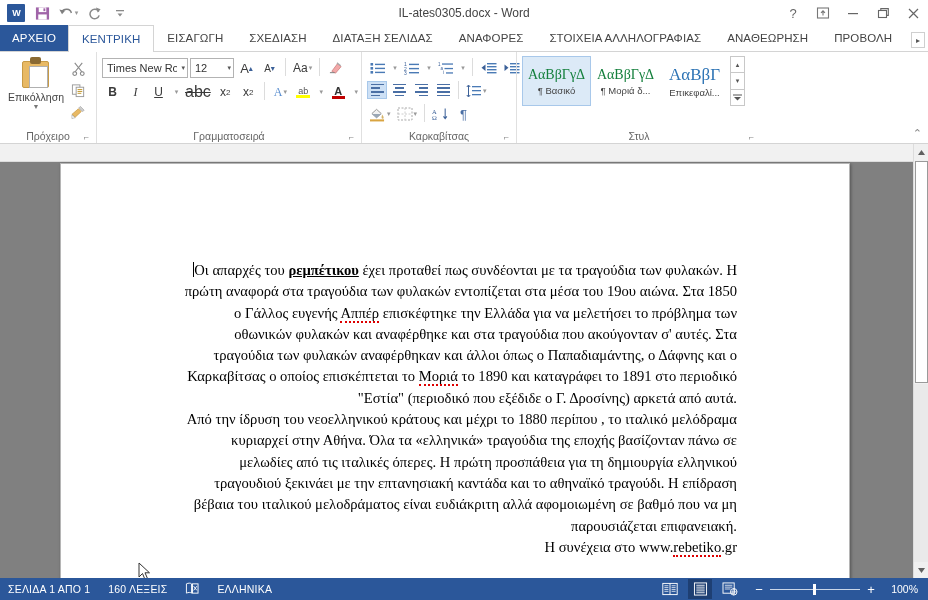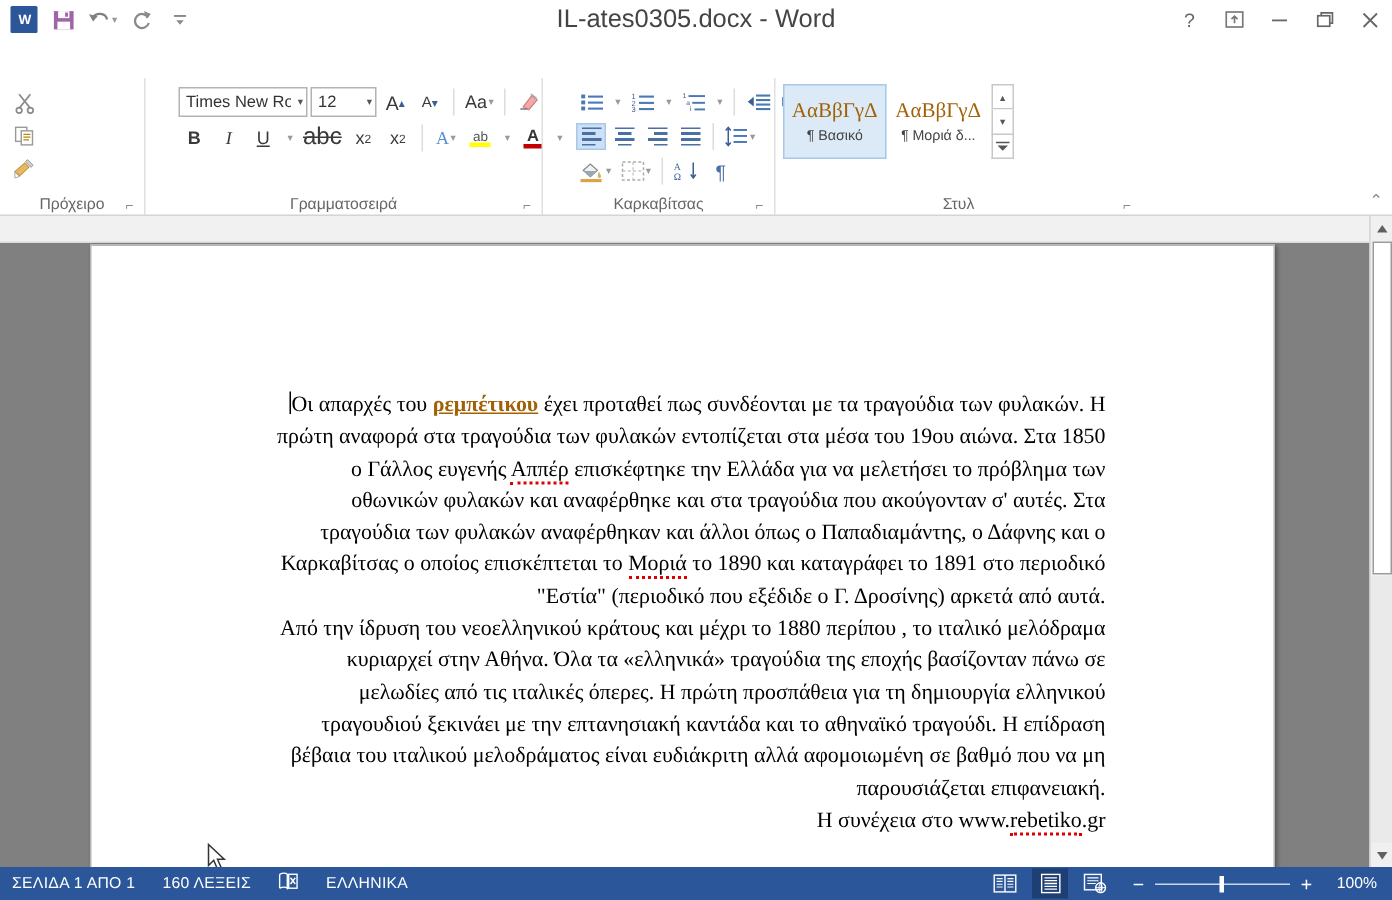--- a/index.html
+++ b/index.html
@@ -26,21 +26,21 @@
     width: 18px; height: 18px; background: #2b579a; border-radius: 1px;
     display: flex; align-items: center; justify-content: center;
     color: #fff; font-size: 9px; font-weight: bold; letter-spacing: -1px;
   }
   .wordlogo span { display:block; }
   .caret-sm { font-size: 7px; color:#999; margin-left:1px; }
 
   .title-center {
     position: absolute; left: 0; right: 0; top: 0; height: 26px;
     display: flex; align-items: center; justify-content: center;
-    font-size: 17px; color: #444; pointer-events: none;
+    font-size: 12px; color: #444; pointer-events: none;
   }
   .win-ctrls {
     position: absolute; right: 0; top: 0; height: 26px;
     display: flex; align-items: center; gap: 0px;
   }
   .win-btn {
     width: 30px; height: 26px; display:flex; align-items:center; justify-content:center;
     color:#666; font-size: 13px;
   }
   .win-btn.close { font-size: 15px; }
@@ -107,21 +107,21 @@
   .cb-body { position:absolute; left:3px; top:4px; width:27px; height:27px; background:#e8b964; border:1px solid #c79a45; border-radius:2px;}
   .cb-clip { position:absolute; left:11px; top:0px; width:11px; height:7px; background:#8a6a33; border-radius:2px;}
   .cb-page { position:absolute; left:10px; top:9px; width:19px; height:22px; background:#fff; border:1px solid #b0b0b0;}
   .paste-label { font-size: 10.5px; color:#444; margin-top: 2px; }
   .paste-caret { font-size: 7px; color:#777; line-height: 7px; }
   .clip-small-col { display:flex; flex-direction:column; gap:2px; padding-top:3px; }
   .clip-small { width:22px; height:20px; display:flex; align-items:center; justify-content:center; font-size:12px; color:#777;}
 
   
   .fontgrp-rows { display:flex; flex-direction:column; gap:4px; padding-top:3px; }
-  .frow { display:flex; align-items:center; gap:2px;margin-left:17px; }
+  .frow { display:flex; gap:2px; }
   .combo {
     height: 20px; border: 1px solid #b3b3b3; background:#fff;
     display:flex; align-items:center; padding: 0 2px 0 4px;
     font-size: 11px; color:#333;
   }
   .combo .cval { white-space: nowrap; overflow:hidden; }
   .combo .carr { margin-left:auto; font-size:7px; color:#555; padding-left:4px;}
   .fontname { width: 86px; }
   .fontsize { width: 44px; }
   .ibtn {
@@ -148,21 +148,21 @@
 
   
   .stylesgrp { padding-top:4px; }
   .style-gallery { display:flex; align-items:stretch; }
   .style-card {
     width: 69px; height: 50px; border: 1px solid transparent;
     display:flex; flex-direction:column; align-items:center; justify-content:center;
     gap: 2px;
   }
   .style-card.sel { border:1px solid #a8c8ea; background:#dceaf7; }
-  .style-prev { font-family:"Liberation Serif", serif; font-size:14px; color:#a16207; white-space:nowrap; overflow:hidden; }
+  .style-prev { font-family:"Liberation Serif", serif; font-size:14px; color:#15803d; white-space:nowrap; overflow:hidden; }
   .style-prev.blue { color:#2e74b5; font-size:17px; }
   .style-name { font-size:9.5px; color:#444; white-space:nowrap; overflow:hidden; max-width:68px;}
   .style-scroll { display:flex; flex-direction:column; width:15px; margin-left:1px; }
   .ss-btn { flex:1; border:1px solid #c8c8c8; background:#fff; display:flex; align-items:center; justify-content:center; font-size:7px; color:#555; }
   .ss-btn + .ss-btn { border-top:none; }
 
   
   .editgrp-body { display:flex; flex-direction:column; align-items:center; padding-top:4px; width:72px;}
   .edit-ico-box { width:26px; height:24px; border:1px solid #c6c6c6; display:flex; align-items:center; justify-content:center; font-size:13px; color:#555;}
   .edit-label { font-size:10.5px; color:#444; margin-top:3px; }
@@ -188,21 +188,21 @@
     font-family: "Liberation Serif", serif;
     font-size: 14.6px; line-height: 21.3px; color: #000;
     text-align: justify;
   }
   .doc-text p { margin:0;text-align:right; }
   .caret-line {
     display:inline-block; width:1px; height:15px; background:#000;
     vertical-align:-2px; margin-right:0px;
   }
   .lnk-bold {
-    font-weight: bold; color:#a16207; text-decoration: underline;
+    font-weight: bold; color:#000000; text-decoration: underline;
   }
   .sp-err { border-bottom: 2px dotted #d00; padding-bottom:0px; }
   .sig-line { text-align:left; margin-top: 21px; padding-left: 270px; white-space:nowrap;}
 
   .mouse-cursor {
     position:absolute; left:138px; top:418px; width:14px; height:20px;
     pointer-events:none;
   }
 
   
@@ -299,25 +299,46 @@
         </svg>
       </div>
       <div class="win-btn close">
         <svg width="13" height="13" viewBox="0 0 13 13">
           <path d="M2 2 L11 11 M11 2 L2 11" stroke="#666" stroke-width="1.2"></path>
         </svg>
       </div>
     </div>
   </div>
 
+  <div class="tabsrow">
+    <div class="tab-file">ΑΡΧΕΙΟ</div>
+    <div class="tab active">ΚΕΝΤΡΙΚΗ</div>
+    <div class="tab">ΕΙΣΑΓΩΓΗ</div>
+    <div class="tab">ΣΧΕΔΙΑΣΗ</div>
+    <div class="tab">ΔΙΑΤΑΞΗ ΣΕΛΙΔΑΣ</div>
+    <div class="tab">ΑΝΑΦΟΡΕΣ</div>
+    <div class="tab">ΣΤΟΙΧΕΙΑ ΑΛΛΗΛΟΓΡΑΦΙΑΣ</div>
+    <div class="tab">ΑΝΑΘΕΩΡΗΣΗ</div>
+    <div class="tab">ΠΡΟΒΟΛΗ</div>
+    <div class="tab-overflow">▸</div>
+  </div>
 
   <div class="ribbon">
 
     <div class="rgroup" style="width:96px;">
       <div class="rgroup-body">
+        <div class="paste-big">
+          <div class="clipboard-icon">
+            <div class="cb-body"></div>
+            <div class="cb-page"></div>
+            <div class="cb-clip"></div>
+          </div>
+          <div class="paste-label">Επικόλληση</div>
+          <div class="paste-caret">▼</div>
+        </div>
         <div class="clip-small-col">
           <div class="clip-small">
             <svg width="15" height="15" viewBox="0 0 16 16">
               <path d="M4 2 L12 12 M12 2 L4 12" stroke="#8a8a8a" stroke-width="1.2" fill="none"></path>
               <circle cx="4" cy="13.4" r="2" fill="none" stroke="#8a8a8a" stroke-width="1.2"></circle>
               <circle cx="12" cy="13.4" r="2" fill="none" stroke="#8a8a8a" stroke-width="1.2"></circle>
             </svg>
           </div>
           <div class="clip-small">
             <svg width="15" height="15" viewBox="0 0 16 16">
@@ -556,20 +577,24 @@
     <div class="rgroup stylesgrp" style="width:245px;">
       <div class="rgroup-body">
         <div class="style-gallery">
           <div class="style-card sel">
             <div class="style-prev">ΑαΒβΓγΔ</div>
             <div class="style-name">¶ Βασικό</div>
           </div>
           <div class="style-card">
             <div class="style-prev">ΑαΒβΓγΔ</div>
             <div class="style-name">¶ Μοριά δ...</div>
+          </div>
+          <div class="style-card">
+            <div class="style-prev blue">ΑαΒβΓ</div>
+            <div class="style-name">Επικεφαλί...</div>
           </div>
           <div class="style-scroll">
             <div class="ss-btn">▴</div>
             <div class="ss-btn">▾</div>
             <div class="ss-btn">
               <svg width="11" height="9" viewBox="0 0 11 9">
                 <rect x="1" y="1.5" width="9" height="1" fill="#555"></rect>
                 <path d="M2 4 L9 4 L5.5 7.5 Z" fill="#555"></path>
               </svg>
             </div>

